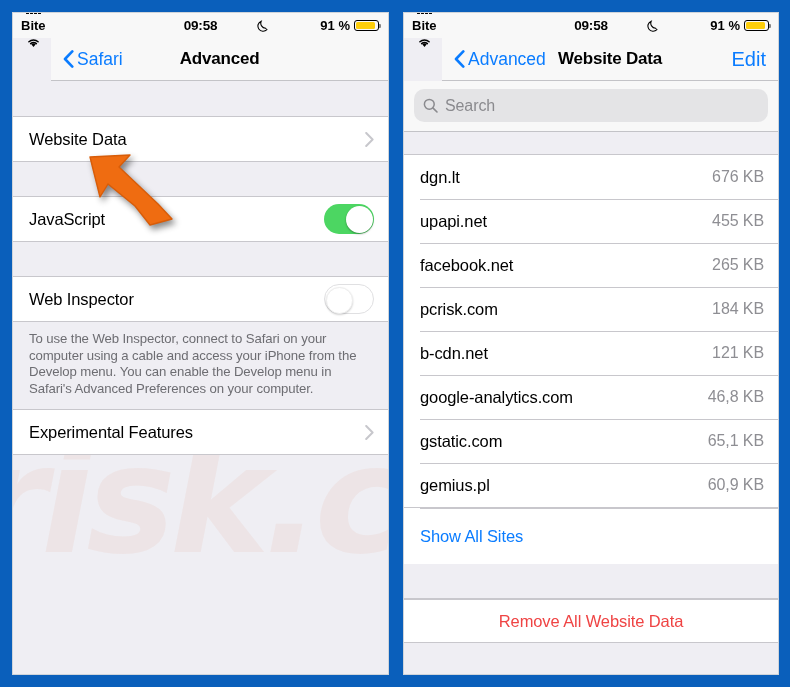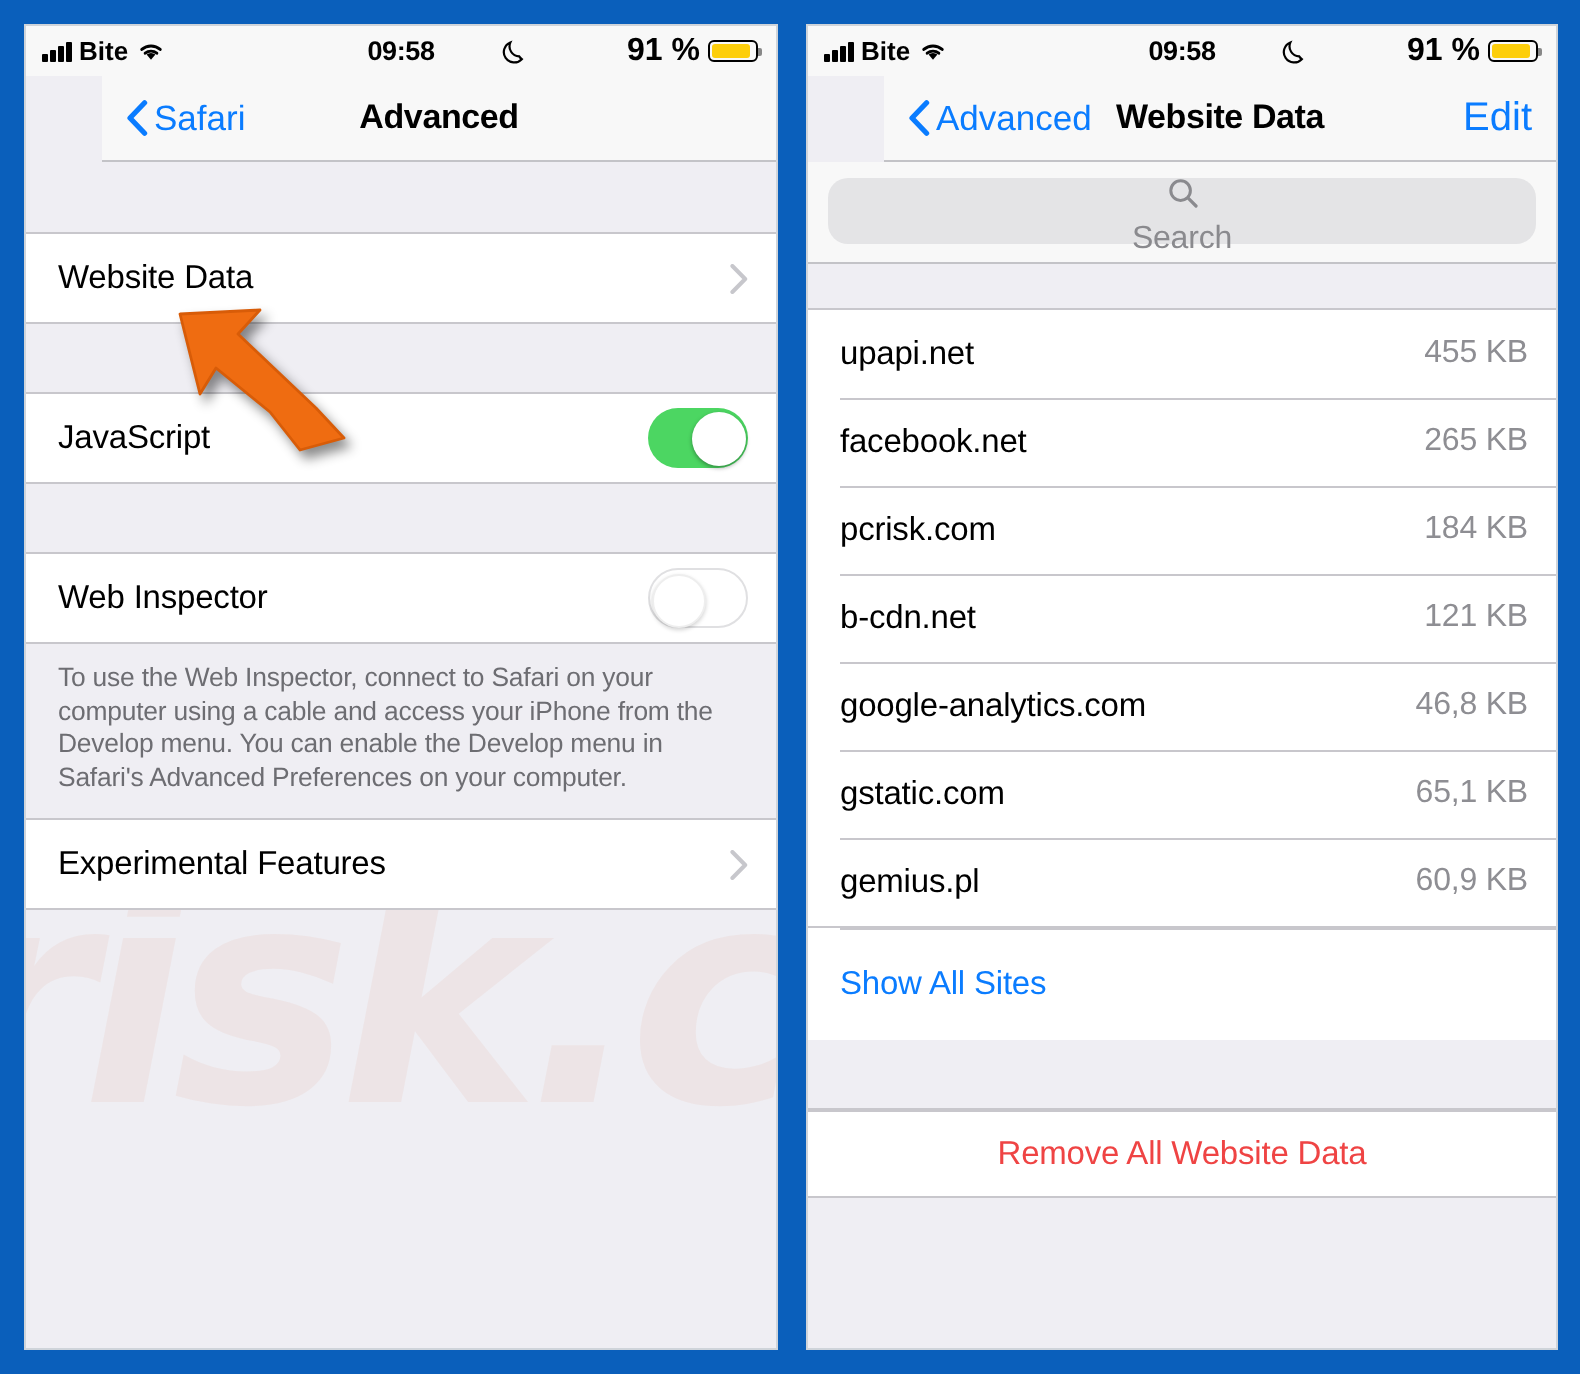--- a/index.html
+++ b/index.html
@@ -84,21 +84,21 @@
     height: 25px;
     background: #f8f8f8;
     display: flex;
     align-items: center;
     padding: 0 9px 0 8px;
     font-size: 13px;
     font-weight: bold;
     color: #000;
     position: relative;
   }
-  .sb-left { display: flex; align-items: center; gap: 4px; }
+  .sb-left { display: flex; align-items: center; gap: 4px; flex-direction: column; }
   .sb-center {
     position: absolute;
     left: 0; right: 0;
     text-align: center;
     font-size: 13.5px;
     font-weight: bold;
     letter-spacing: -0.2px;
   }
   .sb-right {
     margin-left: auto;
@@ -108,21 +108,21 @@
     position: relative;
     z-index: 2;
   }
   .bars { display: flex; align-items: flex-end; gap: 1.5px; height: 10px; }
   .bars i { width: 2.5px; background: #000; border-radius: .5px; display: block; }
   .bars i:nth-child(1) { height: 4px; }
   .bars i:nth-child(2) { height: 6px; }
   .bars i:nth-child(3) { height: 8px; }
   .bars i:nth-child(4) { height: 10px; }
   .carrier { font-size: 13px; font-weight: bold; }
-  .battpct { font-size: 16px; font-weight: bold; padding-left: 48px; }
+  .battpct { font-size: 13px; font-weight: bold; padding-left: 48px; }
   .batt {
     width: 25px; height: 11.5px;
     border: 1.2px solid #000;
     border-radius: 3px;
     position: relative;
     padding: 1px;
   }
   .batt::after {
     content: "";
     position: absolute;
@@ -251,21 +251,20 @@
   }
   .searchbar {
     height: 33px;
     background: #e4e4e6;
     border-radius: 10px;
     display: flex;
     align-items: center;
     gap: 7px;
     padding: 0 9px;
     cursor: text;
-    flex-direction: column;
   }
   .searchbar svg { flex: none; }
   .search-ph { font-size: 16px; color: #8a8a8e; letter-spacing: -0.1px; }
 
   
   .link-row {
     height: 56px;
     display: flex;
     align-items: center;
     padding: 0 16px;
@@ -459,20 +458,24 @@
             <path d="M10.1 10.1 L14 14" stroke="#8a8a8e" stroke-width="1.6" stroke-linecap="round"></path>
           </svg>
           <span class="search-ph">Search</span>
         </div>
       </div>
 
       <div class="gap" style="height:22px"></div>
 
       <div class="list" id="site-list">
           <div class="row">
+            <span class="row-label">dgn.lt</span>
+            <span class="row-value">676 KB</span>
+          </div>
+          <div class="row">
             <span class="row-label">upapi.net</span>
             <span class="row-value">455 KB</span>
           </div>
           <div class="row">
             <span class="row-label">facebook.net</span>
             <span class="row-value">265 KB</span>
           </div>
           <div class="row">
             <span class="row-label">pcrisk.com</span>
             <span class="row-value">184 KB</span>

